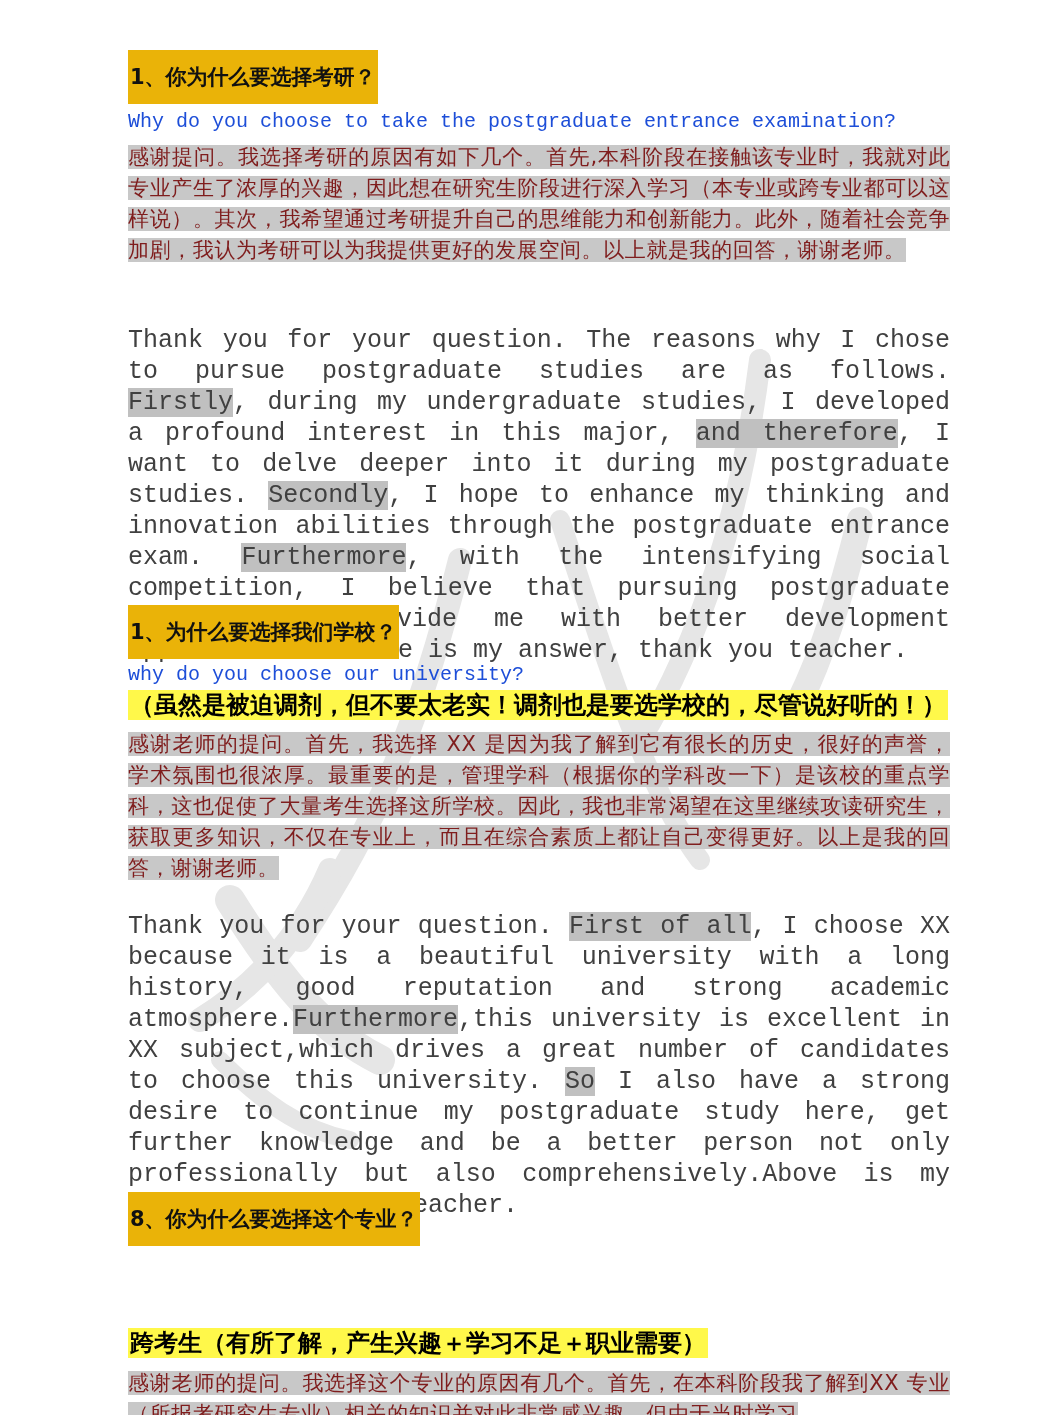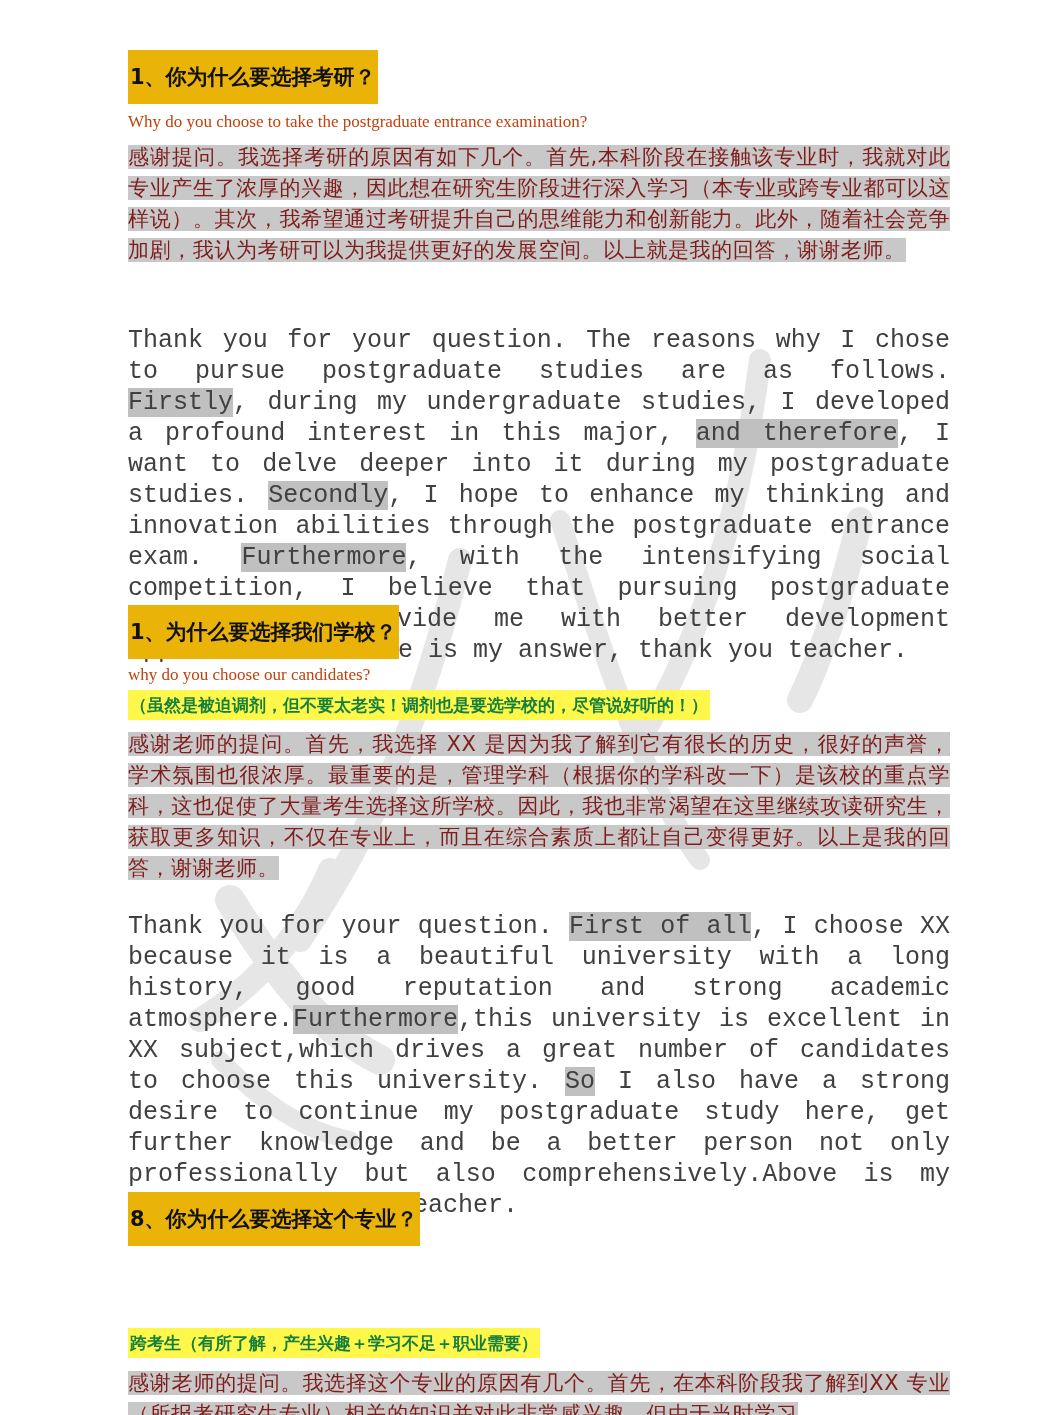--- a/index.html
+++ b/index.html
@@ -9,26 +9,26 @@
     color: #1a1a1a;
   }
   .watermark { position: absolute; left: 0; top: 0; width: 1061px; height: 1415px; pointer-events: none; z-index: 0; }
   .page { position: absolute; left: 128px; top: 0; width: 822px; z-index: 1; }
   .block { position: absolute; left: 0; width: 822px; }
   .q-title {
     display: inline-block; background: #eab308; font-family: "DejaVu Sans", sans-serif;
     font-weight: bold; font-size: 21px; line-height: 30px; padding: 12px 2px; color: #111;
   }
   .q-en {
-    font-family: Liberation Serif, serif; font-size: 17px;
-    line-height: 31px; color: #c2410c; white-space: nowrap;
+    font-family: Liberation Mono, monospace; font-size: 20px;
+    line-height: 31px; color: #1d4ed8; white-space: nowrap;
   }
   .note {
     display: inline-block; background: #fff84a; font-family: "DejaVu Sans", sans-serif;
-    font-weight: bold; font-size: 17px; line-height: 30px; color: #15803d; padding: 0 2px;
+    font-weight: bold; font-size: 24px; line-height: 30px; color: #000000; padding: 0 2px;
   }
   .zh {
     font-family: "DejaVu Sans", sans-serif; font-size: 21px; line-height: 31px;
     color: #7f1d1d; text-align: justify; letter-spacing: 0.6px;
   }
   .zh .hl { background: #c8c8c8; box-decoration-break: clone; -webkit-box-decoration-break: clone; }
   .en {
     font-family: "Liberation Mono", "DejaVu Sans Mono", monospace; font-size: 25px;
     line-height: 31px; color: #404040; text-align: justify; text-align-last: left; margin-top: 28px;
   }
@@ -57,21 +57,21 @@
   </div>
   <div class="block zh" style="top:142px;">
     <span class="hl">感谢提问。我选择考研的原因有如下几个。首先,本科阶段在接触该专业时，我就对此专业产生了浓厚的兴趣，因此想在研究生阶段进行深入学习（本专业或跨专业都可以这样说）。其次，我希望通过考研提升自己的思维能力和创新能力。此外，随着社会竞争加剧，我认为考研可以为我提供更好的发展空间。以上就是我的回答，谢谢老师。</span>
   </div>
   <div class="block en" style="top:297px;">
     <span>Thank you for your question. The reasons why I chose to pursue postgraduate studies are as follows. </span><span class="kw">Firstly</span><span>, during my undergraduate studies, I developed a profound interest in this major, </span><span class="kw">and therefore</span><span>, I want to delve deeper into it during my postgraduate studies. </span><span class="kw">Secondly</span><span>, I hope to enhance my thinking and innovation abilities through the postgraduate entrance exam. </span><span class="kw">Furthermore</span><span>, with the intensifying social competition, I believe that pursuing postgraduate studies can provide me with better development opportunities.Above is my answer, thank you teacher.</span>
   </div>
 
   <div class="block" style="top:605px;">
     <div><span class="q-title">1、为什么要选择我们学校？</span></div>
-    <div class="q-en">why do you choose our candidates?</div>
+    <div class="q-en">why do you choose our university?</div>
     <div><span class="note">（虽然是被迫调剂，但不要太老实！调剂也是要选学校的，尽管说好听的！）</span></div>
   </div>
   <div class="block zh" style="top:729px;">
     <span class="hl">感谢老师的提问。首先，我选择 XX 是因为我了解到它有很长的历史，很好的声誉，学术氛围也很浓厚。最重要的是，管理学科（根据你的学科改一下）是该校的重点学科，这也促使了大量考生选择这所学校。因此，我也非常渴望在这里继续攻读研究生，获取更多知识，不仅在专业上，而且在综合素质上都让自己变得更好。以上是我的回答，谢谢老师。</span>
   </div>
   <div class="block en" style="top:883px;">
     <span>Thank you for your question. </span><span class="kw">First of all</span><span>, I choose XX because it is a beautiful university with a long history, good reputation and strong academic atmosphere.</span><span class="kw">Furthermore</span><span>,this university is excellent in XX subject,which drives a great number of candidates to choose this university. </span><span class="kw">So</span><span> I also have a strong desire to continue my postgraduate study here, get further knowledge and be a better person not only professionally but also comprehensively.Above is my answer, thank you teacher.</span>
   </div>
 
   <div class="block" style="top:1192px;">

